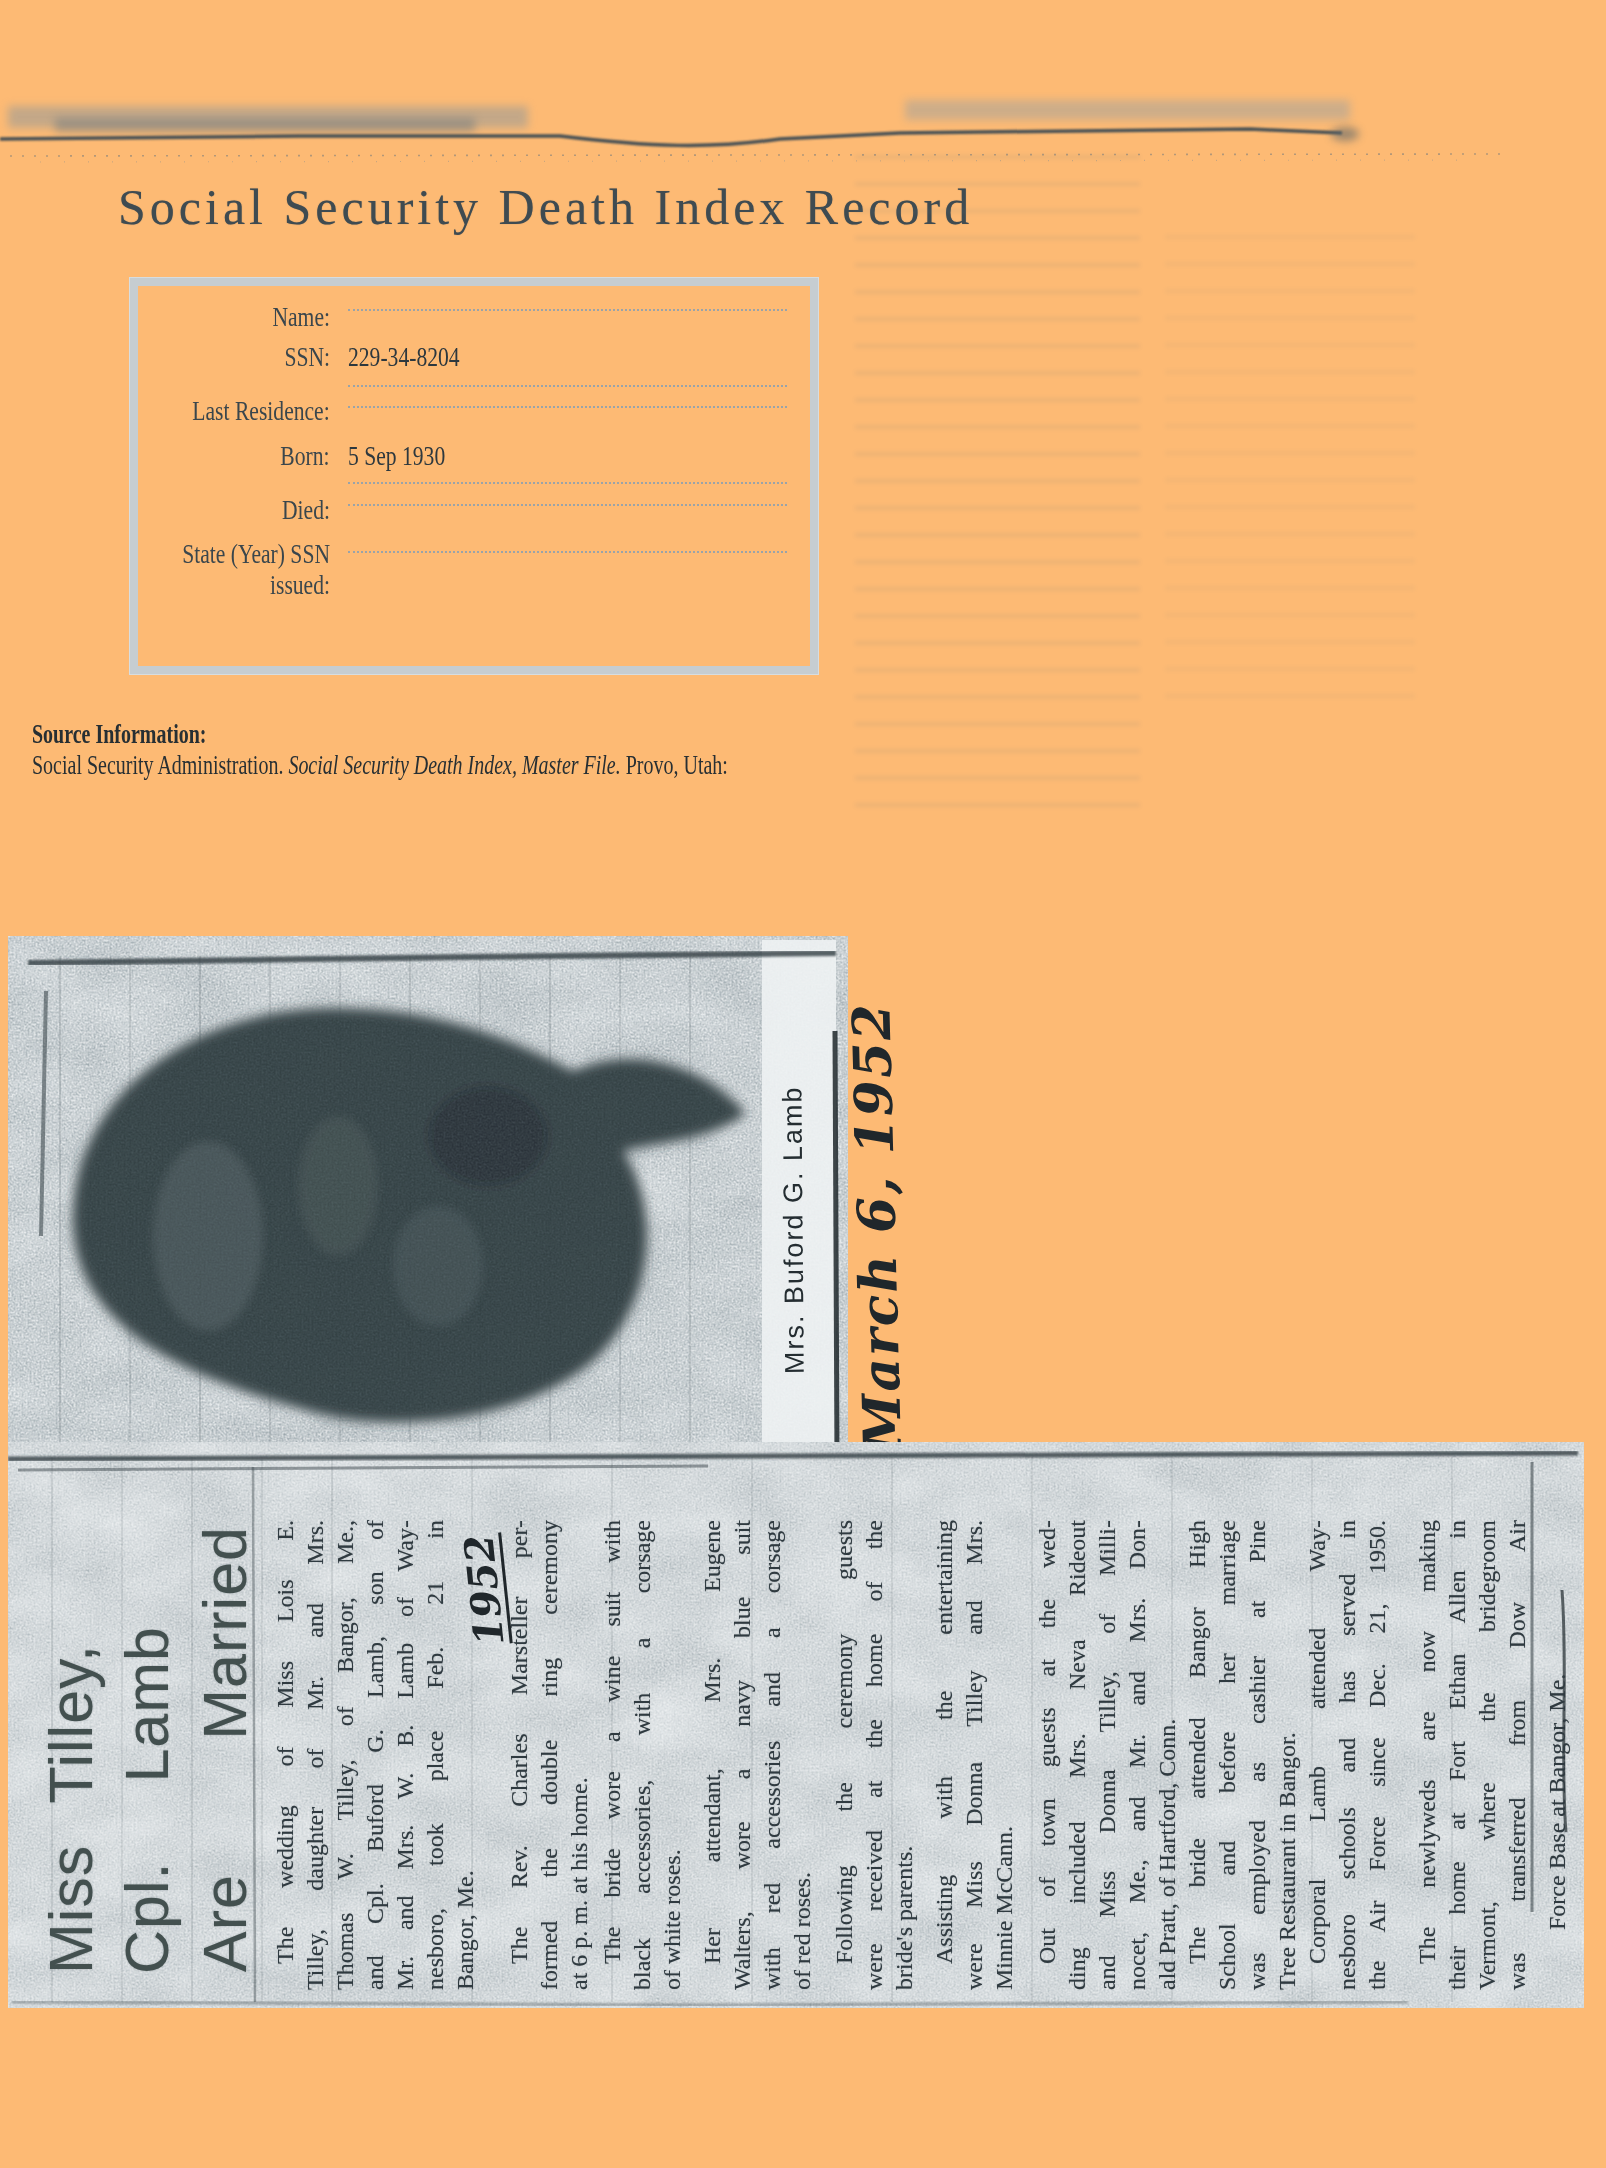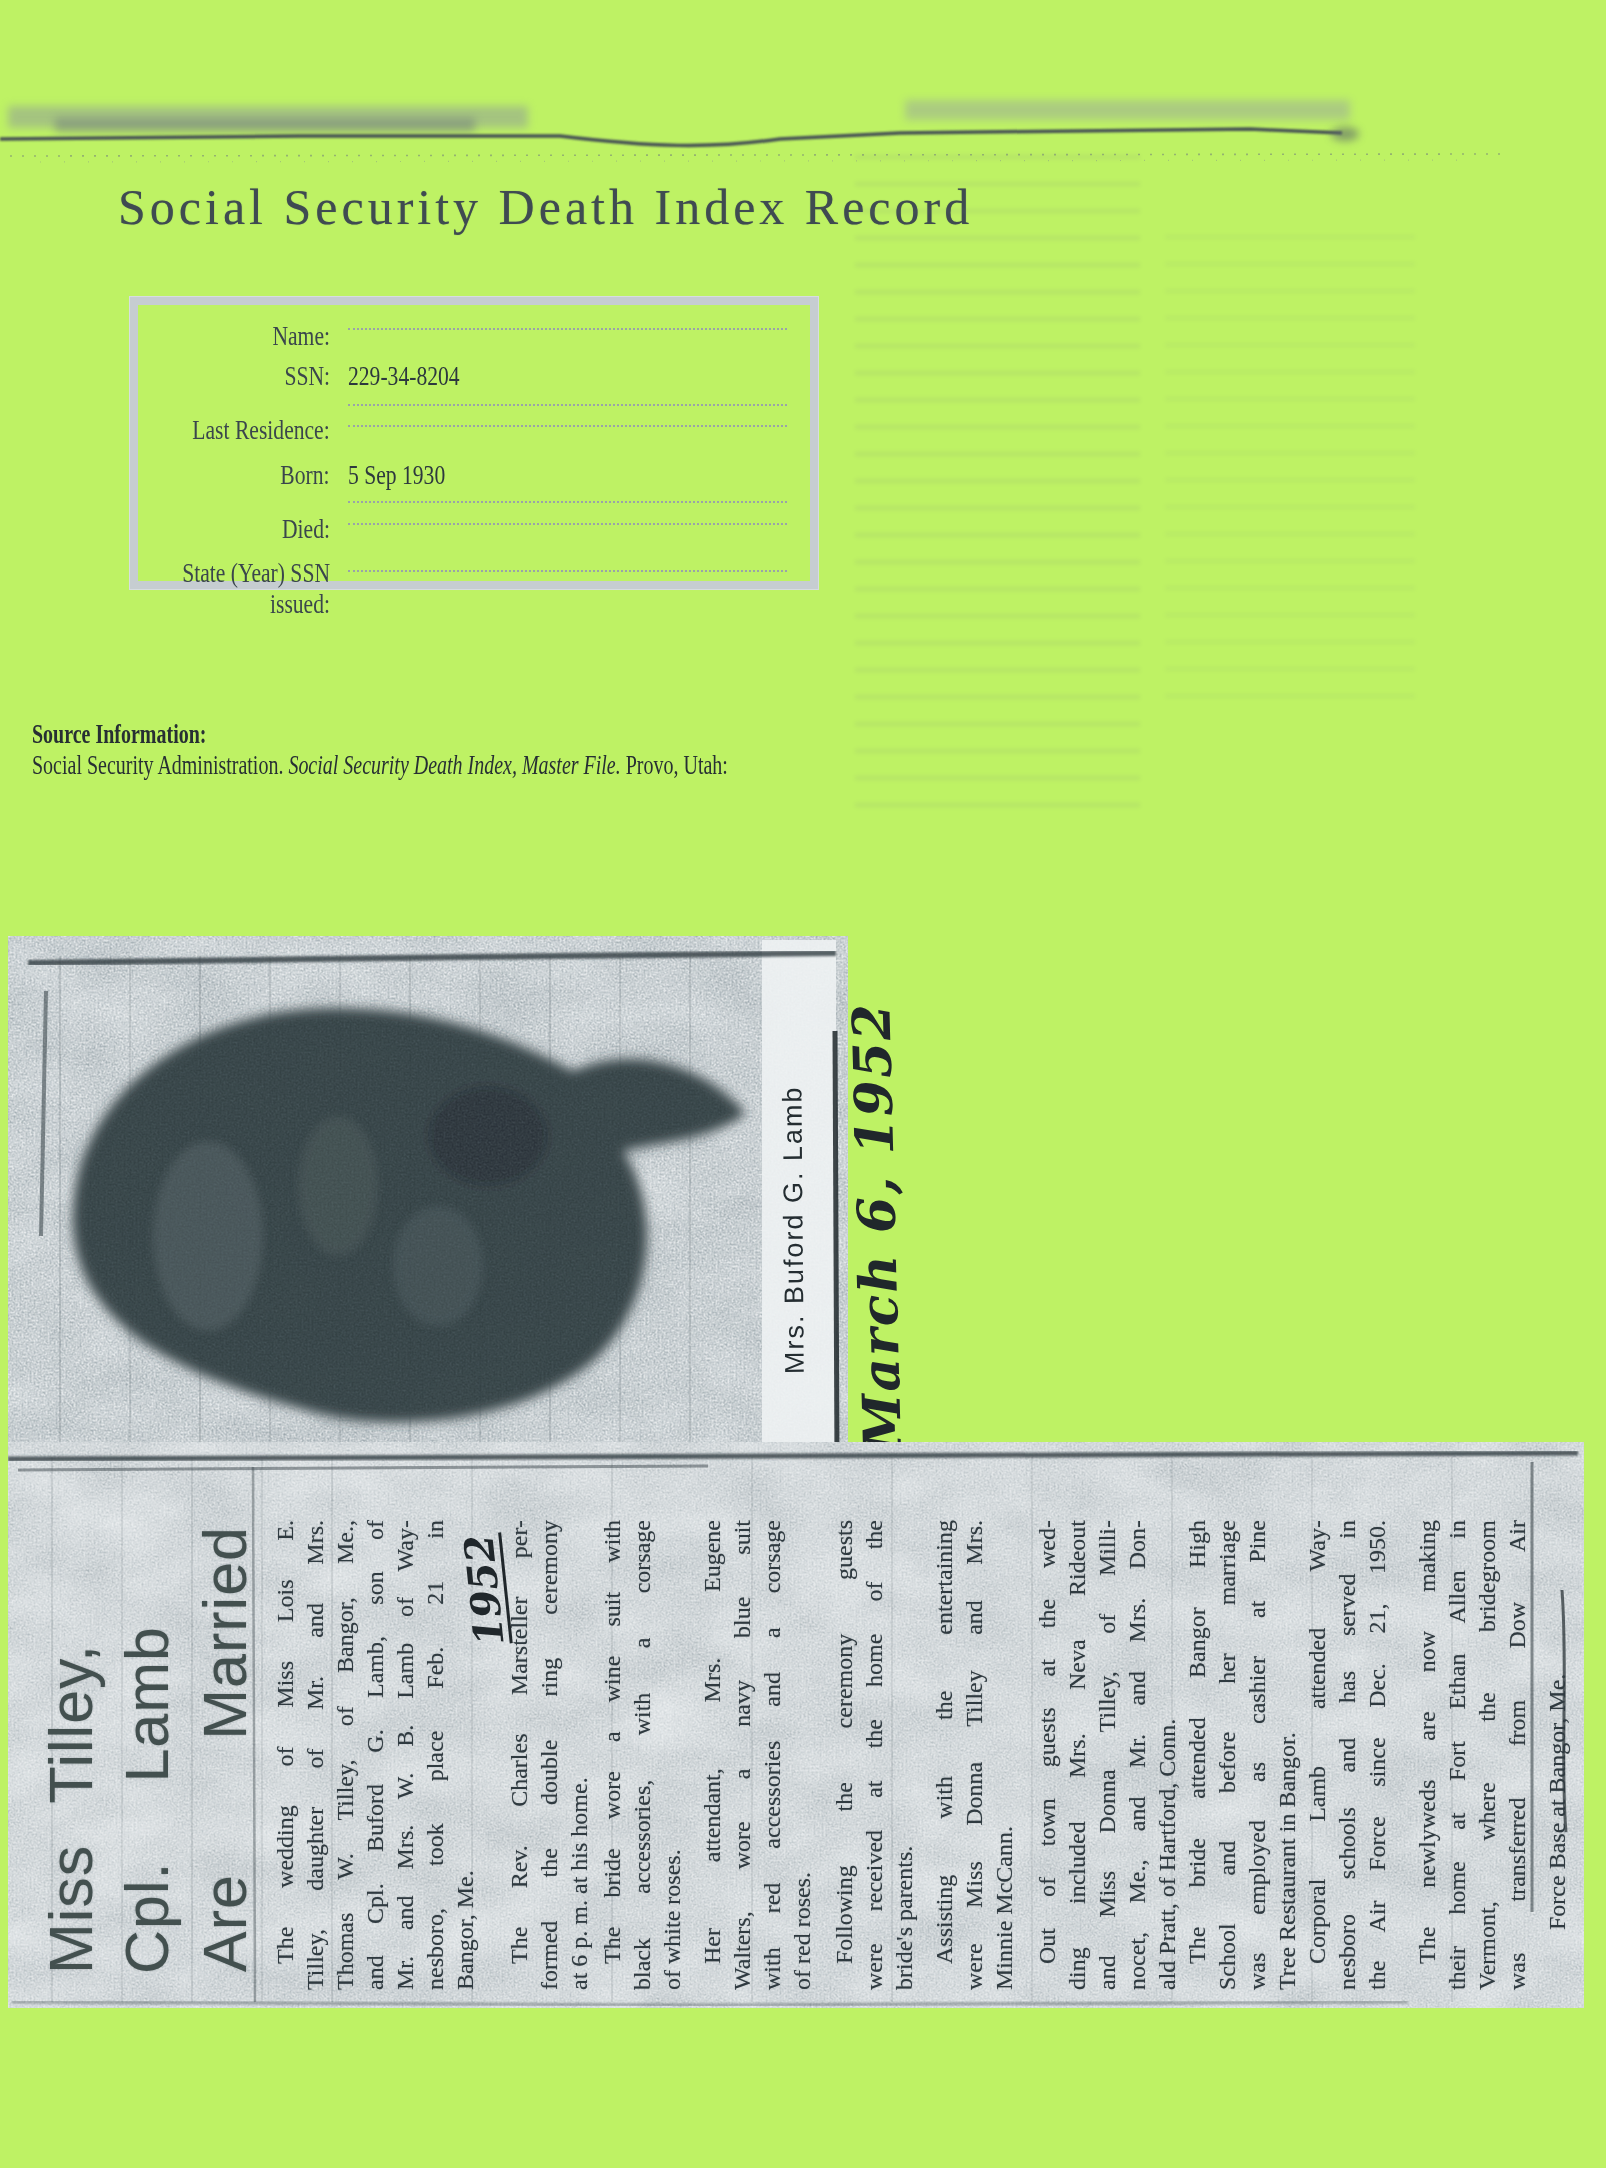--- a/index.html
+++ b/index.html
@@ -1,25 +1,25 @@
 <!DOCTYPE html>
 <html><head>
 <meta charset="utf-8">
 <style>
   html,body{margin:0;padding:0;width:1606px;height:2168px;overflow:hidden;
     background:#eef1f4;font-family:"Liberation Serif",serif;}
-  .page{position:relative;width:1606px;height:2168px;background:#bef264;}
+  .page{position:relative;width:1606px;height:2168px;background:#fdba74;}
   .abs{position:absolute;}
 
   
   .title{position:absolute;left:118px;top:178px;font-size:50px;letter-spacing:4px;
     color:#3f4b51;white-space:nowrap;text-shadow:0 0 1px rgba(63,75,81,.45);}
-  .recbox{position:absolute;left:130px;top:278px;width:688px;height:292px;
+  .recbox{position:absolute;left:130px;top:278px;width:688px;height:396px;
     border:8px solid #c6cdd1;outline:1px solid #d7dde0;background:transparent;
-    box-sizing:border-box;padding:4px 17px 0 0;margin-top:19px;}
+    box-sizing:border-box;padding:4px 17px 0 0;}
   .rrow{display:grid;grid-template-columns:192px 1fr;column-gap:18px;}
   .lbl{text-align:right;font-size:27px;line-height:31px;color:#3a464c;}
   .val{font-size:27px;line-height:31px;color:#2d383e;}
   .squish{display:inline-block;transform:scaleX(.8);transform-origin:0 0;white-space:nowrap;}
   .squishR{display:inline-block;transform:scaleX(.8);transform-origin:100% 0;max-width:262px;white-space:normal;}
   .b{font-weight:bold;}
   .sep{grid-column:2;height:0;border-bottom:2px dotted #99a3a9;margin-right:6px;}
 
   
   .source{position:absolute;left:32px;top:718px;color:#272f33;}

